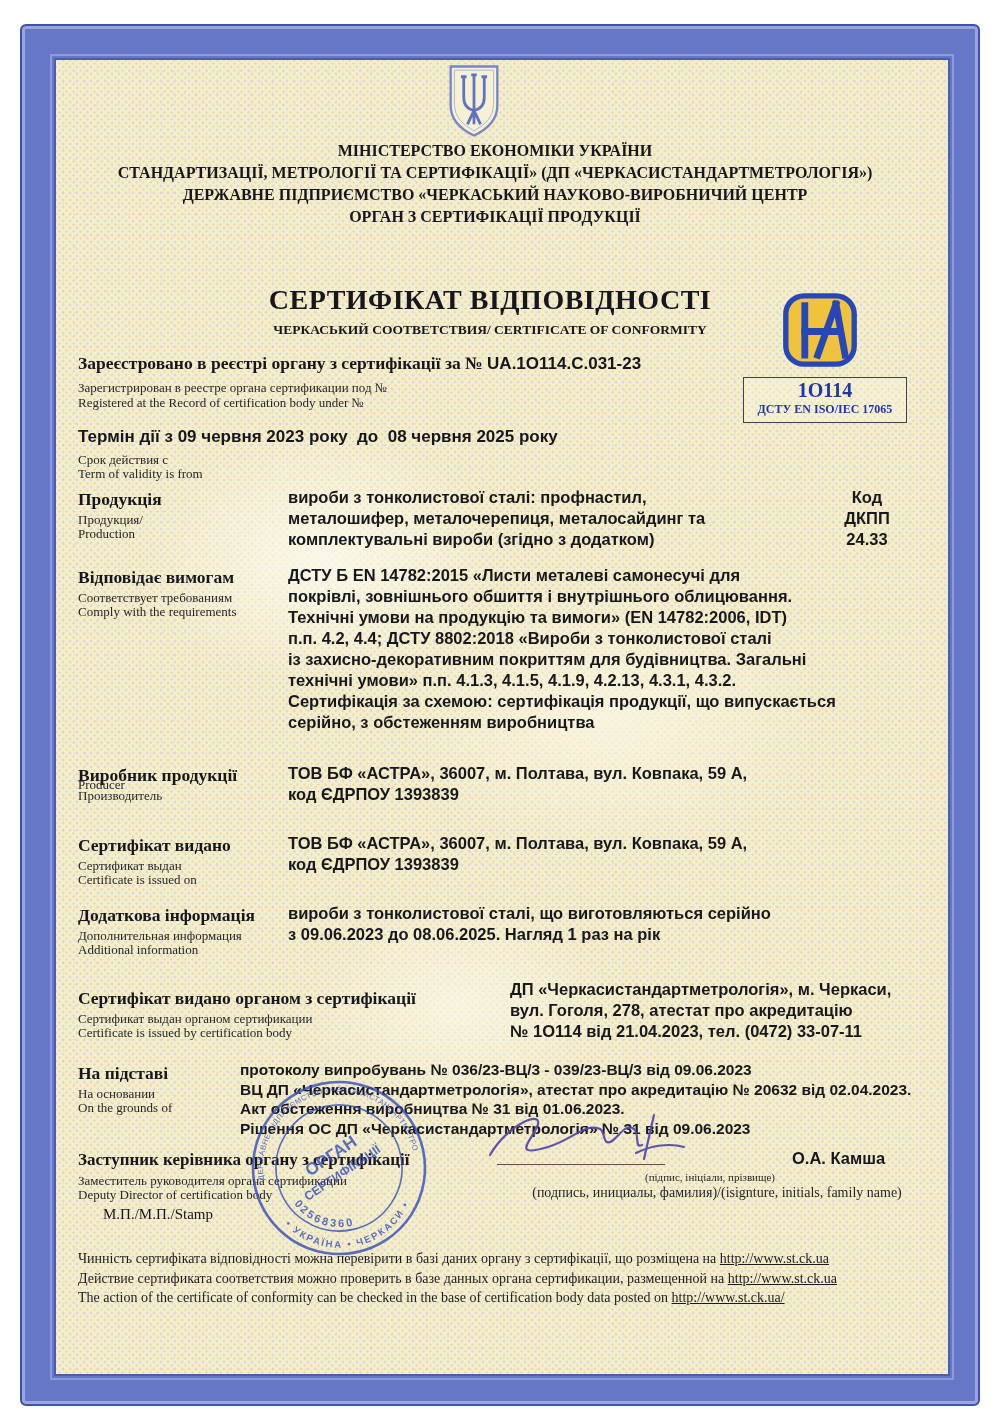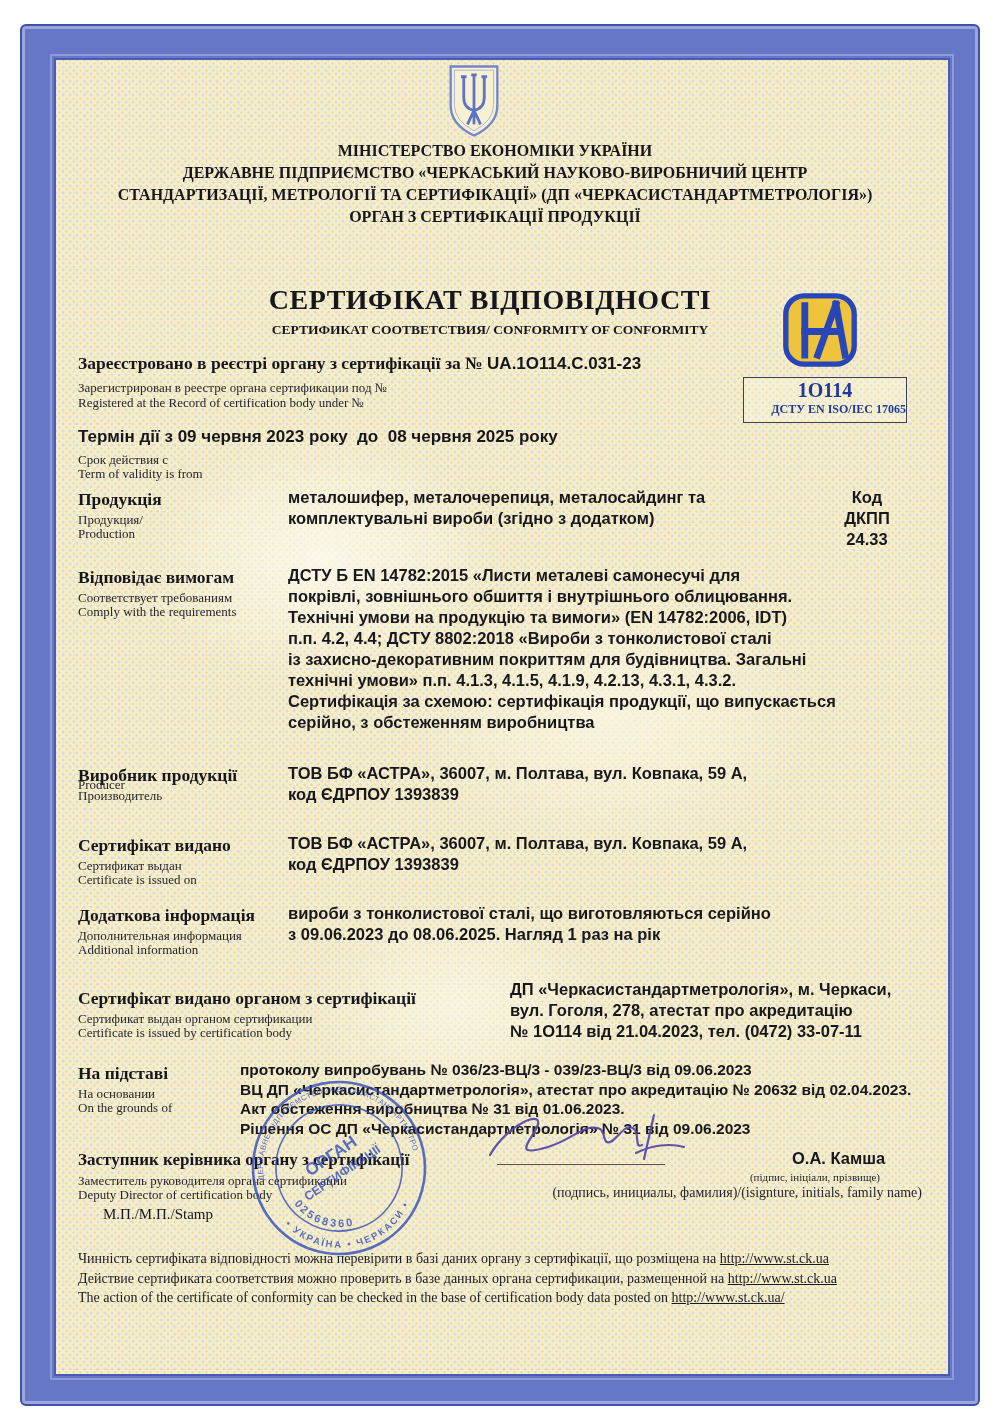--- a/index.html
+++ b/index.html
@@ -32,21 +32,21 @@
     background-position:0 0, 3.5px 3.5px, 2px 6px;
     border:2px solid #4a5cb4;
     outline:2px solid #8d9cd8; outline-offset:2px;}
   .paper::before{content:"";position:absolute;inset:0;
     background:
       radial-gradient(260px 180px at 30% 38%, rgba(252,250,238,.85), rgba(252,250,238,0) 70%),
       radial-gradient(300px 200px at 62% 50%, rgba(250,246,226,.8), rgba(250,246,226,0) 70%),
       radial-gradient(220px 150px at 45% 72%, rgba(251,248,232,.7), rgba(251,248,232,0) 70%);}
 
   .flabel{font-weight:bold;font-size:17.5px;font-family:"Liberation Serif",serif;}
-  .fsub{font-size:13px;font-family:"Liberation Serif",serif;color:#26262c;text-align:right;}
+  .fsub{font-size:13px;font-family:"Liberation Serif",serif;color:#26262c;}
   .v{font-family:"Liberation Sans","DejaVu Sans",sans-serif;font-weight:bold;font-size:16.5px;color:#17171c;white-space:pre;}
   .vl{line-height:21px;}
   a.doclink{color:inherit;text-decoration:underline;}
   .footer-line{font-size:14px;line-height:19.5px;color:#1b1b22;}
 </style>
 </head>
 <body>
 
 <div class="band"></div>
 <div class="paper"></div>
@@ -58,56 +58,57 @@
     <path d="M30 13 V56"></path>
     <path d="M19 15 V37 Q19 49 30 51"></path>
     <path d="M41 15 V37 Q41 49 30 51"></path>
     <path d="M30 51 L23 66 M30 51 L37 66 M30 56 L30 66"></path>
     <path d="M16 15 H22 M38 15 H44 M27 13 H33"></path>
   </g>
 </svg>
 
 <div class="abs center" style="left:80px;top:140px;width:830px;">
   <div class="serif b" style="font-size:16px;line-height:22px;">МІНІСТЕРСТВО ЕКОНОМІКИ УКРАЇНИ</div>
+  <div class="serif b" style="font-size:16px;line-height:22px;">СТАНДАРТИЗАЦІЇ, МЕТРОЛОГІЇ ТА СЕРТИФІКАЦІЇ» (ДП «ЧЕРКАСИСТАНДАРТМЕТРОЛОГІЯ»)</div>
   <div class="serif b" style="font-size:16px;line-height:22px;">ДЕРЖАВНЕ ПІДПРИЄМСТВО «ЧЕРКАСЬКИЙ НАУКОВО-ВИРОБНИЧИЙ ЦЕНТР</div>
-  <div class="serif b" style="font-size:16px;line-height:22px;">СТАНДАРТИЗАЦІЇ, МЕТРОЛОГІЇ ТА СЕРТИФІКАЦІЇ» (ДП «ЧЕРКАСИСТАНДАРТМЕТРОЛОГІЯ»)</div>
   <div class="serif b" style="font-size:16px;line-height:22px;">ОРГАН З СЕРТИФІКАЦІЇ ПРОДУКЦІЇ</div>
 </div>
 
 <div class="abs center serif b" style="left:95px;top:284px;width:790px;font-size:28px;letter-spacing:.5px;">СЕРТИФІКАТ ВІДПОВІДНОСТІ</div>
-<div class="abs center serif b" style="left:95px;top:322px;width:790px;font-size:13.5px;">СЕРТИФИКАТ СООТВЕТСТВИЯ/ CONFORMITY OF CONFORMITY</div>
+<div class="abs center serif b" style="left:95px;top:322px;width:790px;font-size:13.5px;">ЧЕРКАСЬКИЙ СООТВЕТСТВИЯ/ CERTIFICATE OF CONFORMITY</div>
 
 <svg class="abs" style="left:782px;top:292px;" width="76" height="76" viewBox="0 0 100 100">
   <rect x="5" y="5" width="90" height="90" rx="24" fill="#efc33c" stroke="#2746b8" stroke-width="7"></rect>
   <g stroke="#2746b8" stroke-width="9" fill="none" stroke-linecap="square">
     <path d="M30 18 V83"></path>
     <path d="M47 83 L71 16"></path>
     <path d="M71 16 L83 83"></path>
     <path d="M30 52 H74"></path>
   </g>
 </svg>
 <div class="abs center" style="left:743px;top:377px;width:162px;height:44px;border:1.5px solid #3f3f55;background:rgba(250,246,222,.35);">
   <div class="serif b" style="font-size:20px;line-height:24px;color:#22389f;margin-top:0;">1О114</div>
-  <div class="serif b" style="font-size:12px;line-height:14px;color:#22389f;text-align:right;">ДСТУ EN ISO/IEC 17065</div>
+  <div class="serif b" style="font-size:12px;line-height:14px;color:#22389f;">ДСТУ EN ISO/IEC 17065</div>
 </div>
 
 <div class="abs" style="left:78px;top:353px;font-size:17.5px;">
   <span class="serif b">Зареєстровано в реєстрі органу з сертифікації за № </span><span class="sans b" style="font-size:17px;">UA.1О114.С.031-23</span>
 </div>
 <div class="abs fsub" style="left:78px;top:380px;">Зарегистрирован в реестре органа сертификации под №</div>
 <div class="abs fsub" style="left:78px;top:395px;">Registered at the Record of certification body under №</div>
 
 <div class="abs sans b" style="left:78px;top:427px;font-size:17px;white-space:pre;">Термін дії з 09 червня 2023 року  до  08 червня 2025 року</div>
 <div class="abs fsub" style="left:78px;top:452px;">Срок действия с</div>
 <div class="abs fsub" style="left:78px;top:466px;">Term of validity is from</div>
 
 <div class="abs flabel" style="left:78px;top:489px;">Продукція</div>
 <div class="abs fsub" style="left:78px;top:512px;">Продукция/</div>
 <div class="abs fsub" style="left:78px;top:526px;">Production</div>
 <div class="abs" style="left:288px;top:487px;">
+  <div class="v vl">вироби з тонколистової сталі: профнастил,</div>
   <div class="v vl">металошифер, металочерепиця, металосайдинг та</div>
   <div class="v vl">комплектувальні вироби (згідно з додатком)</div>
 </div>
 <div class="abs center" style="left:824px;top:487px;width:86px;">
   <div class="v vl">Код</div>
   <div class="v vl">ДКПП</div>
   <div class="v vl">24.33</div>
 </div>
 
 <div class="abs flabel" style="left:78px;top:567px;">Відповідає вимогам</div>

